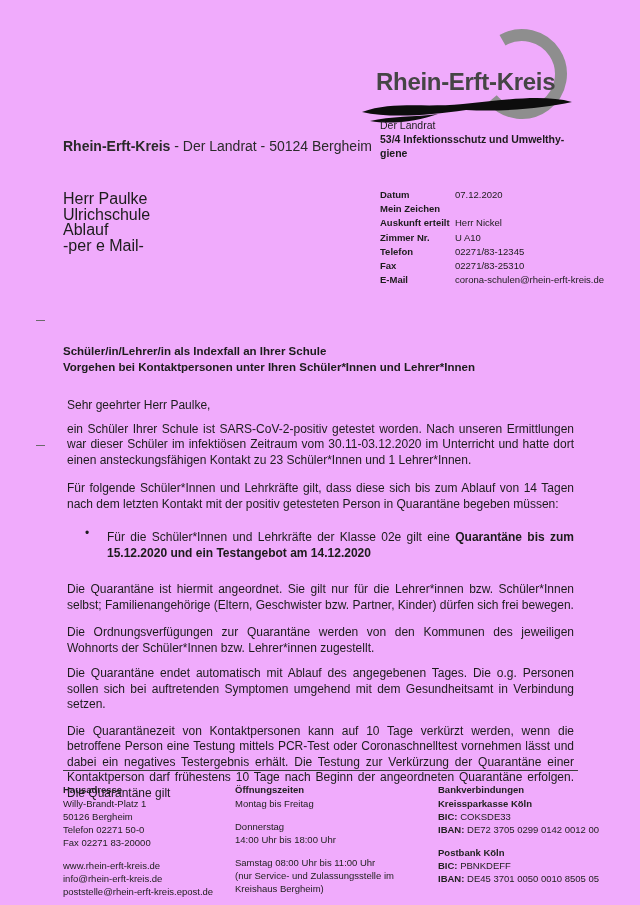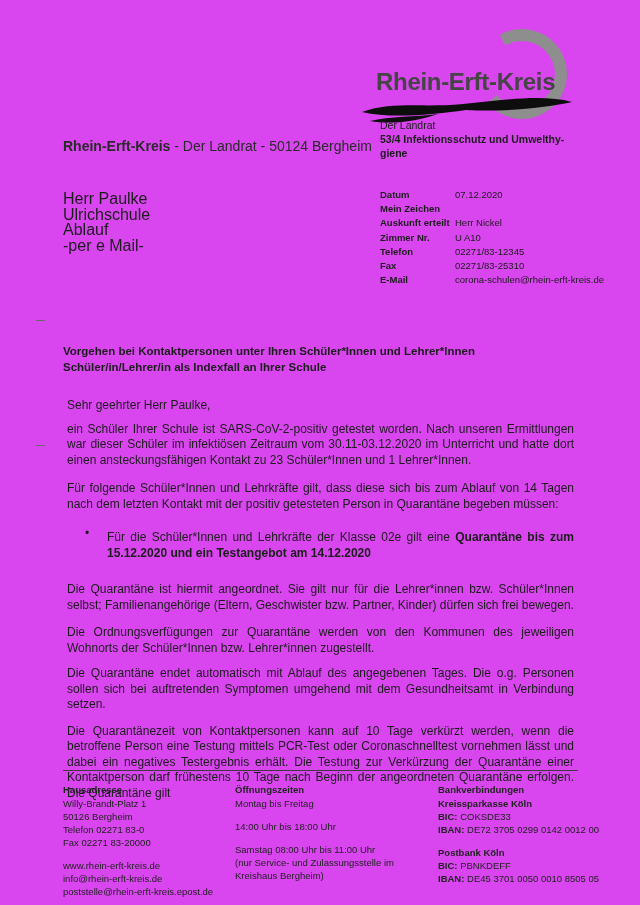--- a/index.html
+++ b/index.html
@@ -1,17 +1,17 @@
 <!DOCTYPE html>
 <html><head>
 <meta charset="utf-8">
 <style>
   html,body{margin:0;padding:0;background:#e8e8e8;}
   .page{
-    position:relative;width:640px;height:905px;background:#d946ef;
+    position:relative;width:640px;height:905px;background:#f0abfc;
     margin:0 auto;overflow:hidden;
     font-family:"Liberation Sans",sans-serif;color:#1c1c1c;
   }
   .b{font-weight:bold;}
   
   .logo{position:absolute;left:358px;top:28px;width:240px;height:100px;overflow:visible;}
   
   .sender-line{position:absolute;left:63px;top:138px;font-size:14px;color:#2a2a2a;white-space:nowrap;}
   .recipient{position:absolute;left:63px;top:191px;font-size:16px;line-height:15.5px;}
   
@@ -100,22 +100,22 @@
     <div class="info-row">
       <span class="info-label">E-Mail</span>
       <span class="info-value">corona-schulen@rhein-erft-kreis.de</span>
     </div>
   </div>
 
   <div class="fold-mark fold-top"></div>
   <div class="fold-mark fold-mid"></div>
 
   <div class="subject">
+    <div>Schüler/in/Lehrer/in als Indexfall an Ihrer Schule</div>
     <div>Vorgehen bei Kontaktpersonen unter Ihren Schüler*Innen und Lehrer*Innen</div>
-    <div>Schüler/in/Lehrer/in als Indexfall an Ihrer Schule</div>
   </div>
 
   <div class="body-text">
     <p class="salutation">Sehr geehrter Herr Paulke,</p>
     <p class="just p1">ein Schüler Ihrer Schule ist SARS-CoV-2-positiv getestet worden. Nach unseren Ermittlungen war dieser Schüler im infektiösen Zeitraum vom 30.11-03.12.2020 im Unterricht und hatte dort einen ansteckungsfähigen Kontakt zu 23 Schüler*Innen und 1 Lehrer*Innen.</p>
     <p class="just p2">Für folgende Schüler*Innen und Lehrkräfte gilt, dass diese sich bis zum Ablauf von 14 Tagen nach dem letzten Kontakt mit der positiv getesteten Person in Quarantäne begeben müssen:</p>
     <div class="bullet-row">
       <span class="dot">•</span>
       <p class="just bullet-text"><span>Für die Schüler*Innen und Lehrkräfte der Klasse 02e gilt eine </span><span class="b">Quarantäne bis zum 15.12.2020 und ein Testangebot am 14.12.2020</span></p>
     </div>
@@ -125,32 +125,33 @@
     <p class="just p6">Die Quarantänezeit von Kontaktpersonen kann auf 10 Tage verkürzt werden, wenn die betroffene Person eine Testung mittels PCR-Test oder Coronaschnelltest vornehmen lässt und dabei ein negatives Testergebnis erhält. Die Testung zur Verkürzung der Quarantäne einer Kontaktperson darf frühestens 10 Tage nach Beginn der angeordneten Quarantäne erfolgen. Die Quarantäne gilt</p>
   </div>
 
   <div class="footer-divider"></div>
   <div class="footer">
 
     <div>
       <div class="col-h">Hausadresse</div>
       <div>Willy-Brandt-Platz 1</div>
       <div>50126 Bergheim</div>
-      <div>Telefon 02271 83-0</div>
+      <div>Telefon 02271 50-0</div>
       <div>Fax 02271 83-20000</div>
       <div class="fgap"></div>
       <div>www.rhein-erft-kreis.de</div>
       <div>info@rhein-erft-kreis.de</div>
       <div>poststelle@rhein-erft-kreis.epost.de</div>
     </div>
 
     <div>
       <div class="col-h">Öffnungszeiten</div>
       <div>Montag bis Freitag</div>
       <div class="fgap"></div>
+      <div>Donnerstag</div>
       <div>14:00 Uhr bis 18:00 Uhr</div>
       <div class="fgap"></div>
       <div>Samstag 08:00 Uhr bis 11:00 Uhr</div>
       <div>(nur Service- und Zulassungsstelle im Kreishaus Bergheim)</div>
     </div>
 
     <div>
       <div class="col-h">Bankverbindungen</div>
       <div class="b">Kreissparkasse Köln</div>
       <div class="nowrap"><span class="b">BIC:</span> <span>COKSDE33</span></div>

